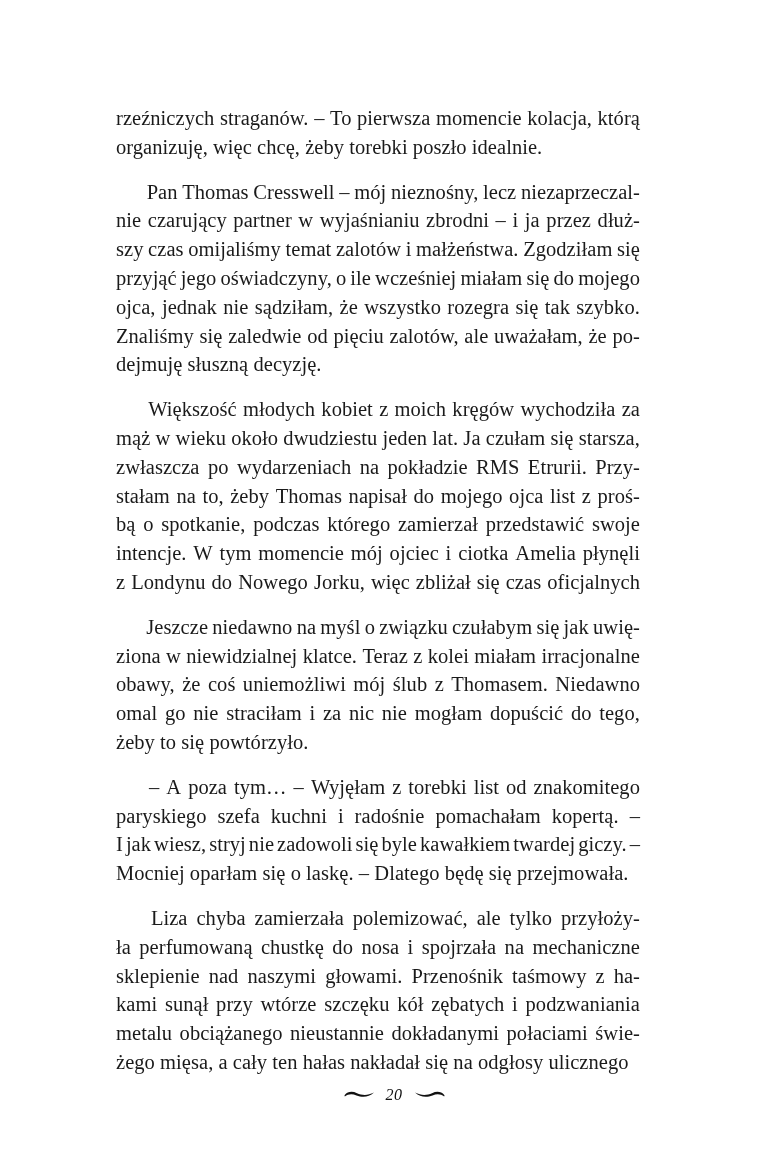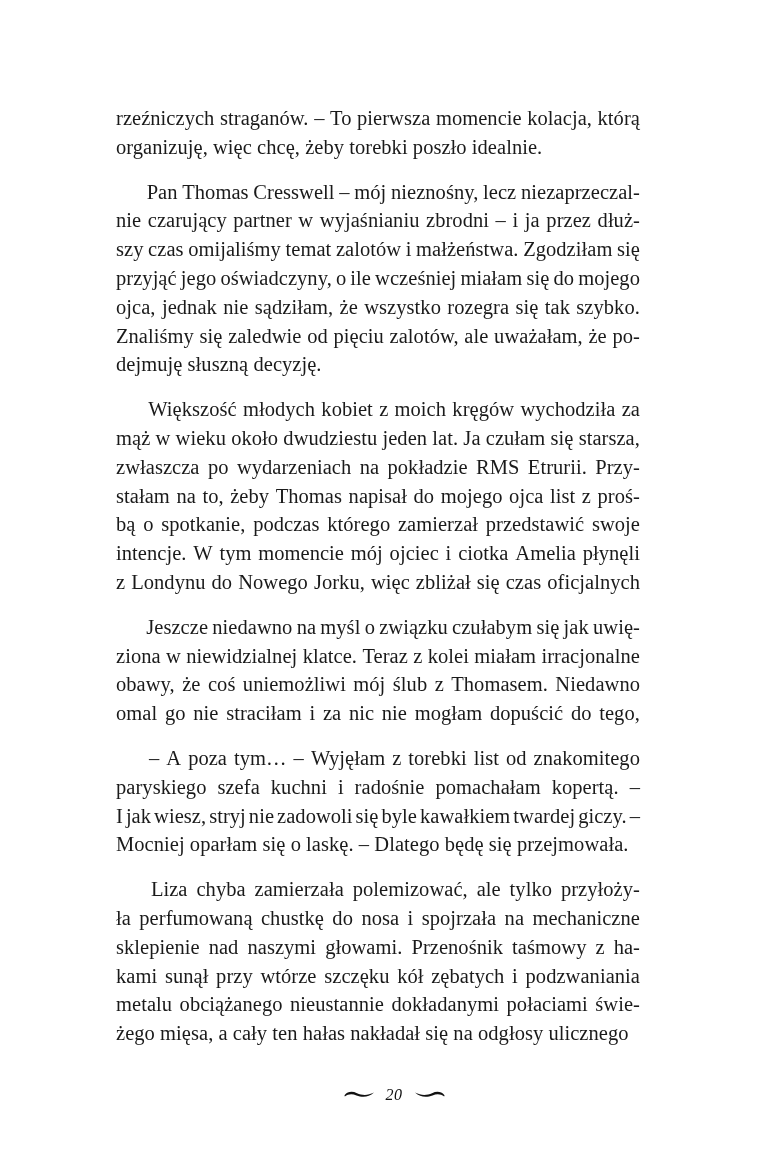--- a/index.html
+++ b/index.html
@@ -101,20 +101,21 @@
         <div class="line justify"><span class="w">stałam</span><span class="w">na</span><span class="w">to,</span><span class="w">żeby</span><span class="w">Thomas</span><span class="w">napisał</span><span class="w">do</span><span class="w">mojego</span><span class="w">ojca</span><span class="w">list</span><span class="w">z</span><span class="w">proś-</span></div>
         <div class="line justify"><span class="w">bą</span><span class="w">o</span><span class="w">spotkanie,</span><span class="w">podczas</span><span class="w">którego</span><span class="w">zamierzał</span><span class="w">przedstawić</span><span class="w">swoje</span></div>
         <div class="line justify"><span class="w">intencje.</span><span class="w">W</span><span class="w">tym</span><span class="w">momencie</span><span class="w">mój</span><span class="w">ojciec</span><span class="w">i</span><span class="w">ciotka</span><span class="w">Amelia</span><span class="w">płynęli</span></div>
         <div class="line justify"><span class="w">z</span><span class="w">Londynu</span><span class="w">do</span><span class="w">Nowego</span><span class="w">Jorku,</span><span class="w">więc</span><span class="w">zbliżał</span><span class="w">się</span><span class="w">czas</span><span class="w">oficjalnych</span></div>
       </div>
       <div class="para">
         <div class="line justify"><span class="indent"></span><span class="w">Jeszcze</span><span class="w">niedawno</span><span class="w">na</span><span class="w">myśl</span><span class="w">o</span><span class="w">związku</span><span class="w">czułabym</span><span class="w">się</span><span class="w">jak</span><span class="w">uwię-</span></div>
         <div class="line justify"><span class="w">ziona</span><span class="w">w</span><span class="w">niewidzialnej</span><span class="w">klatce.</span><span class="w">Teraz</span><span class="w">z</span><span class="w">kolei</span><span class="w">miałam</span><span class="w">irracjonalne</span></div>
         <div class="line justify"><span class="w">obawy,</span><span class="w">że</span><span class="w">coś</span><span class="w">uniemożliwi</span><span class="w">mój</span><span class="w">ślub</span><span class="w">z</span><span class="w">Thomasem.</span><span class="w">Niedawno</span></div>
         <div class="line justify"><span class="w">omal</span><span class="w">go</span><span class="w">nie</span><span class="w">straciłam</span><span class="w">i</span><span class="w">za</span><span class="w">nic</span><span class="w">nie</span><span class="w">mogłam</span><span class="w">dopuścić</span><span class="w">do</span><span class="w">tego,</span></div>
+        <div class="line flush">żeby to się powtórzyło.</div>
       </div>
       <div class="para">
         <div class="line justify"><span class="indent"></span><span class="w">–</span><span class="w">A</span><span class="w">poza</span><span class="w">tym…</span><span class="w">–</span><span class="w">Wyjęłam</span><span class="w">z</span><span class="w">torebki</span><span class="w">list</span><span class="w">od</span><span class="w">znakomitego</span></div>
         <div class="line justify"><span class="w">paryskiego</span><span class="w">szefa</span><span class="w">kuchni</span><span class="w">i</span><span class="w">radośnie</span><span class="w">pomachałam</span><span class="w">kopertą.</span><span class="w">–</span></div>
         <div class="line justify"><span class="w">I</span><span class="w">jak</span><span class="w">wiesz,</span><span class="w">stryj</span><span class="w">nie</span><span class="w">zadowoli</span><span class="w">się</span><span class="w">byle</span><span class="w">kawałkiem</span><span class="w">twardej</span><span class="w">giczy.</span><span class="w">–</span></div>
         <div class="line flush">Mocniej oparłam się o laskę. – Dlatego będę się przejmowała.</div>
       </div>
       <div class="para">
         <div class="line justify"><span class="indent"></span><span class="w">Liza</span><span class="w">chyba</span><span class="w">zamierzała</span><span class="w">polemizować,</span><span class="w">ale</span><span class="w">tylko</span><span class="w">przyłoży-</span></div>
         <div class="line justify"><span class="w">ła</span><span class="w">perfumowaną</span><span class="w">chustkę</span><span class="w">do</span><span class="w">nosa</span><span class="w">i</span><span class="w">spojrzała</span><span class="w">na</span><span class="w">mechaniczne</span></div>

